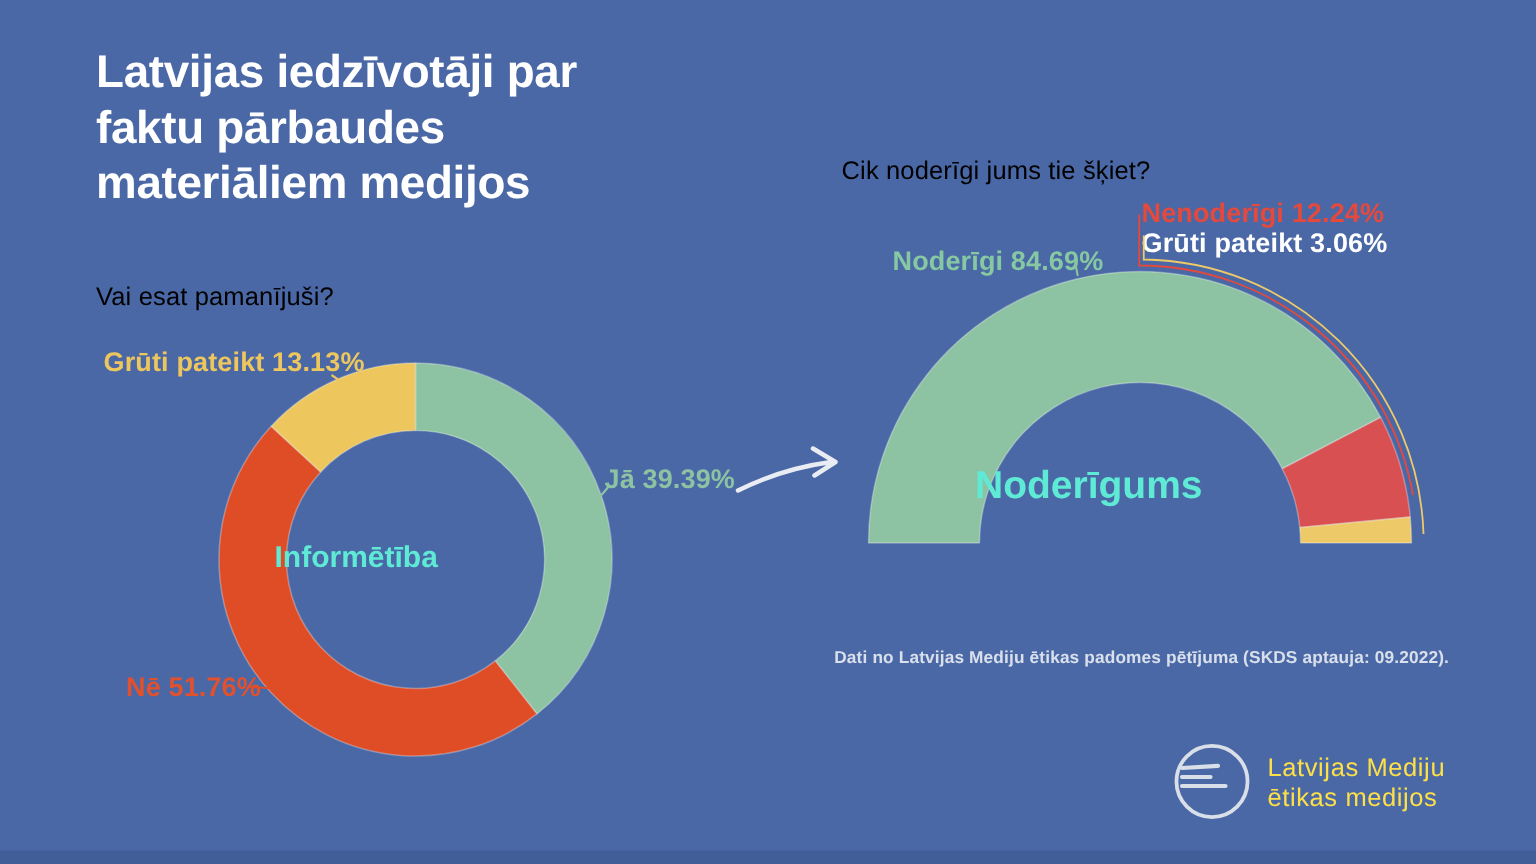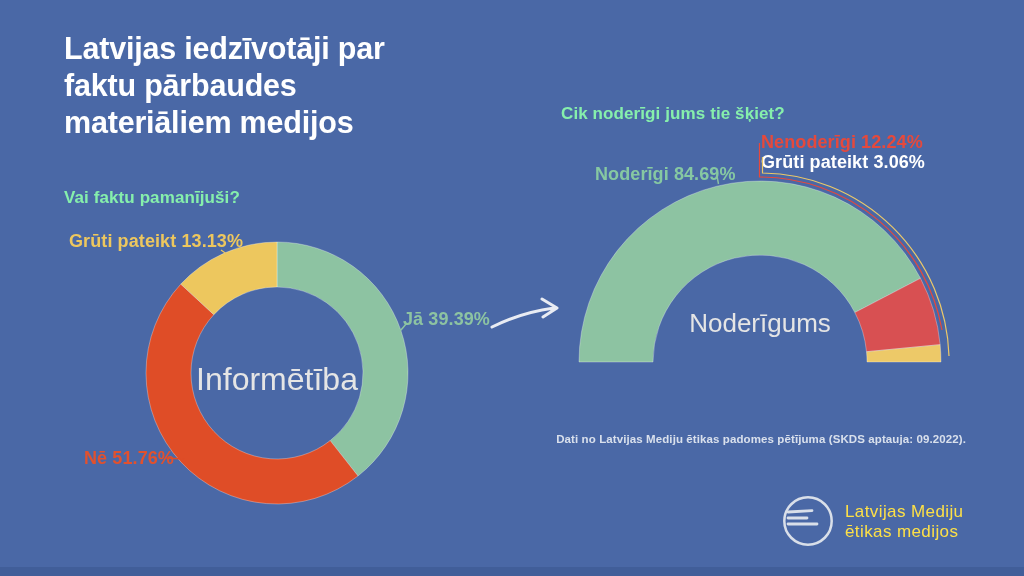--- a/index.html
+++ b/index.html
@@ -9,37 +9,37 @@
     font-family:"Liberation Sans",sans-serif;
     -webkit-font-smoothing:antialiased;
   }
   .abs{position:absolute;}
   .page-title{
     left:64px;top:30px;width:480px;margin:0;
     color:#ffffff;font-size:30.5px;line-height:37px;font-weight:700;
     letter-spacing:-0.2px;white-space:pre-line;
   }
   .question{
-    color:#86efac;font-size:17px;font-weight:700;letter-spacing:0.1px;
+    color:#000000;font-size:17px;font-weight:400;letter-spacing:0.1px;
   }
   .q1{left:64px;top:188px;}
   .q2{left:561px;top:104px;}
   .callout{
     font-size:18px;font-weight:700;white-space:nowrap;letter-spacing:0.1px;
   }
   .co-gruti-left{left:69px;top:231px;}
   .co-ja{left:403px;top:309px;}
   .co-ne{left:84px;top:448px;}
   .co-noderigi{left:595px;top:164px;}
   .co-nenoderigi{left:761px;top:132px;}
   .co-gruti-right{left:761px;top:152px;}
   .center-label{
-    color:#e5e5e5;font-weight:400;text-align:center;width:220px;
+    color:#5eead4;font-weight:700;width:220px;
   }
-  .donut-center{left:167px;top:361px;font-size:32px;}
+  .donut-center{left:183px;top:361px;font-size:20px;}
   .gauge-center{left:650px;top:308px;font-size:26px;}
   svg{overflow:visible;display:block;}
   .overlay{left:0;top:0;pointer-events:none;}
   .overlay path{fill:none;}
   .leader-yellow{stroke:var(--yellow);stroke-width:1.4;}
   .leader-yellow2{stroke:var(--gauge_yellow);stroke-width:1.2;}
   .leader-green{stroke:var(--green);stroke-width:1.4;}
   .leader-red{stroke:var(--red);stroke-width:1.4;}
   .leader-red2{stroke:var(--label_red);stroke-width:1.2;}
   .arrow-line{stroke:var(--arrow);stroke-width:3;stroke-linecap:round;stroke-linejoin:round;}
@@ -58,21 +58,21 @@
     left:0;bottom:0;width:1024px;height:9px;background:var(--footer_bar,#415e99);
   }
 </style>
 </head>
 <body style="background: rgb(74, 104, 166);">
 
 <h1 class="abs page-title">Latvijas iedzīvotāji par
 faktu pārbaudes
 materiāliem medijos</h1>
 
-<div class="abs question q1">Vai faktu pamanījuši?</div>
+<div class="abs question q1">Vai esat pamanījuši?</div>
 <div class="abs question q2">Cik noderīgi jums tie šķiet?</div>
 
 <svg id="donut" class="abs" style="left:146px;top:242px;" width="262" height="262" viewBox="0 0 262 262">
     <path d="M131 0 A131 131 0 0 1 211.97882719489925 233.97295541130518 L184.161672814972 198.60056614787973 A86 86 0 0 0 131 45 Z" fill="#8dc3a2" stroke="rgba(255,255,255,0.3)" stroke-width="1" stroke-linejoin="round"></path>
     <path d="M211.97882719489925 233.97295541130518 A131 131 0 0 1 34.768486165863166 42.11526708601566 L67.82511305545216 72.64819060608662 A86 86 0 0 0 184.161672814972 198.60056614787973 Z" fill="#df4d27" stroke="rgba(255,255,255,0.3)" stroke-width="1" stroke-linejoin="round"></path>
     <path d="M34.768486165863166 42.11526708601566 A131 131 0 0 1 130.99999999999997 0 L130.99999999999997 45 A86 86 0 0 0 67.82511305545216 72.64819060608662 Z" fill="#edc75e" stroke="rgba(255,255,255,0.3)" stroke-width="1" stroke-linejoin="round"></path>
   </svg>
 
 <svg id="gauge" class="abs" style="left:579px;top:181px;" width="362" height="181" viewBox="0 0 362 181">
     <path d="M0 180.99999999999997 A181 181 0 0 1 341.4865510888376 97.30372218784203 L275.87326500831836 131.5220899121497 A107 107 0 0 0 74 181 Z" fill="#8dc3a2" stroke="rgba(255,255,255,0.3)" stroke-width="1" stroke-linejoin="round"></path>

